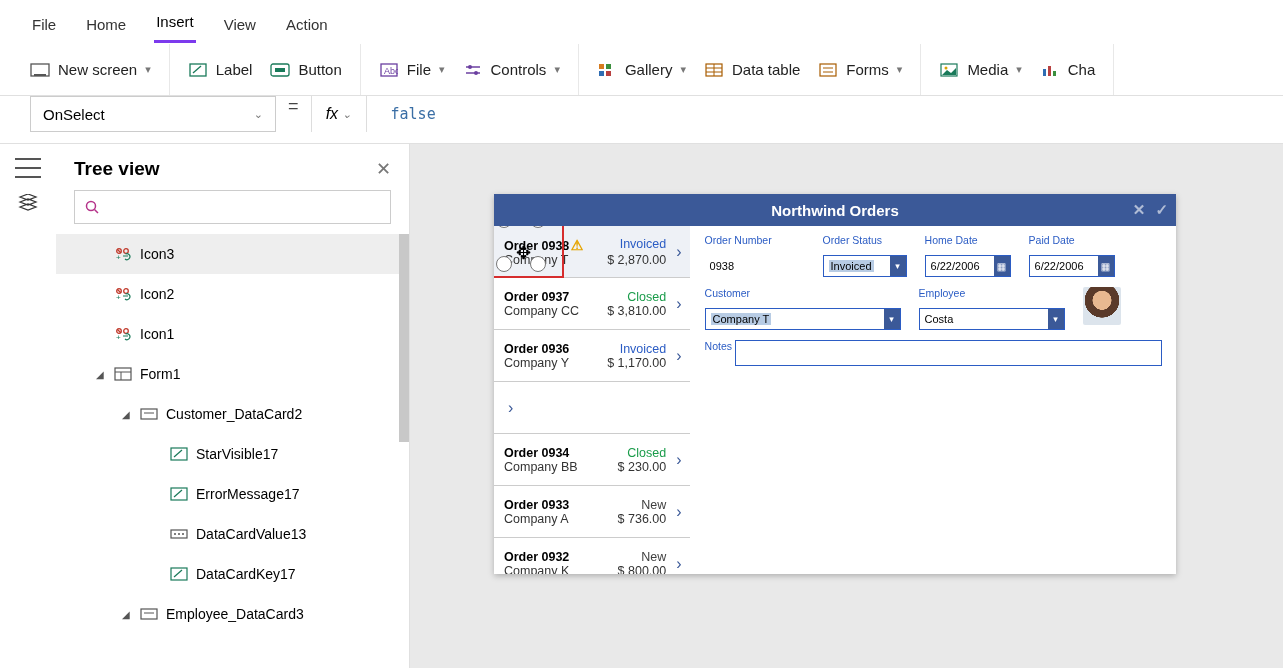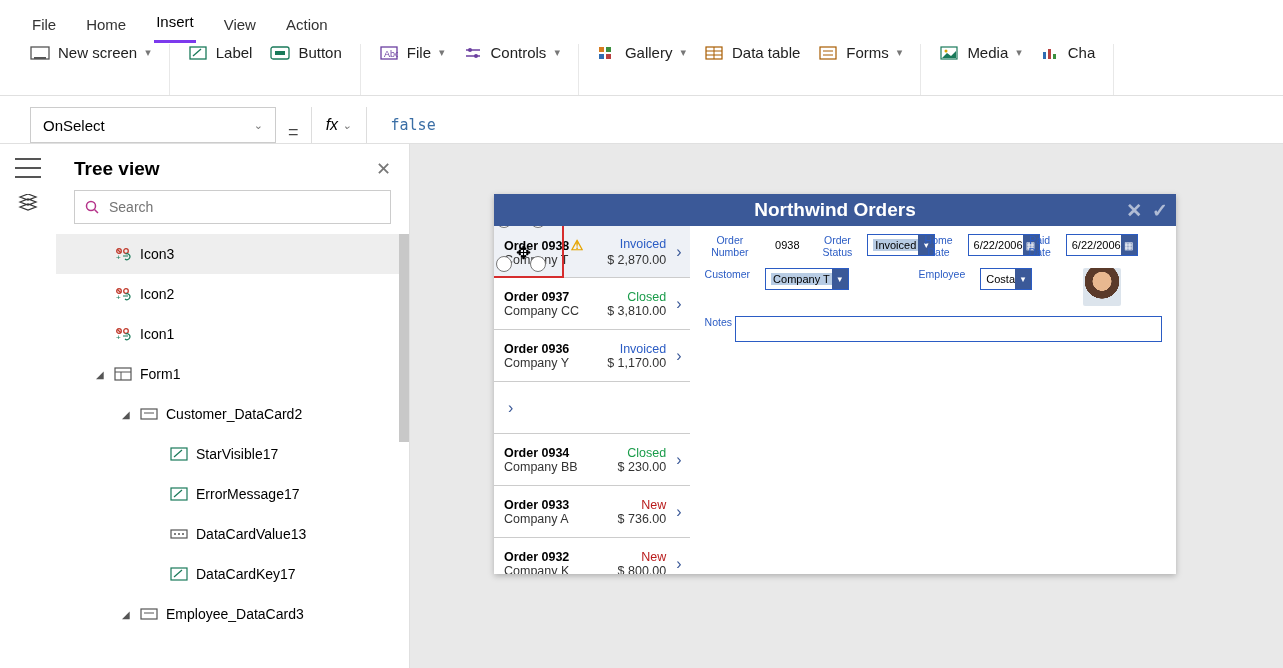--- a/index.html
+++ b/index.html
@@ -5,27 +5,27 @@
   * { box-sizing: border-box; font-family: "Segoe UI", Arial, sans-serif; }
   html, body { margin: 0; padding: 0; width: 1283px; height: 668px; background: #fff; overflow: hidden; }
 
   
   .menubar { height: 44px; display: flex; align-items: flex-end; padding: 0 30px; gap: 26px; border-bottom: 1px solid #fff; }
   .menubar .item { font-size: 15px; color: #333; padding: 8px 2px 10px 2px; cursor: pointer; }
   .menubar .item.active { color: #000; border-bottom: 3px solid #7c3aed; font-weight: 400; }
 
   
   .ribbon { height: 52px; display: flex; align-items: center; border-bottom: 1px solid #e0e0e0; padding: 0 30px; gap: 0; }
-  .ribbon .grp { display: flex; align-items: flex-start; gap: 18px; height: 100%; padding: 0 18px; border-right: 1px solid #e8e8e8; }
+  .ribbon .grp { display: flex; align-items: center; gap: 18px; height: 100%; padding: 0 18px; border-right: 1px solid #e8e8e8; }
   .ribbon .grp:first-child { padding-left: 0; }
   .ribbon .btn { display: flex; align-items: center; gap: 8px; font-size: 15px; color: #222; cursor: pointer; }
   .ico { display: inline-flex; width: 20px; height: 16px; align-items: center; justify-content: center; }
 
   
-  .fxbar { height: 48px; display: flex; align-items: flex-end; padding: 0 30px; gap: 12px; border-bottom: 1px solid #e0e0e0; }
+  .fxbar { height: 48px; display: flex; align-items: flex-start; padding: 0 30px; gap: 12px; border-bottom: 1px solid #e0e0e0; }
   .propSel { width: 246px; height: 36px; border: 1px solid #ccc; display: flex; align-items: center; justify-content: space-between; padding: 0 12px; font-size: 15px; background: #fff; }
   .eq { font-size: 18px; color: #444; }
   .fxlbl { width: 56px; height: 36px; border-left: 1px solid #ddd; border-right: 1px solid #ddd; display: flex; align-items: center; justify-content: center; gap: 4px; font-style: italic; }
   .fxinput { flex: 1; height: 36px; display: flex; align-items: center; padding: 0 12px; font-family: Consolas, monospace; font-size: 15px; color: #3a6ea5; }
 
   
   .main { display: flex; height: calc(100% - 144px); }
   .leftrail { width: 56px; display: flex; flex-direction: column; align-items: center; padding-top: 14px; gap: 16px; }
   .railbtn { width: 26px; height: 20px; display: flex; flex-direction: column; justify-content: space-between; cursor: pointer; }
   .railbtn span { height: 2px; background: #555; }
@@ -44,44 +44,44 @@
   .treerow.sel { background: #eee; }
   .treerow.d1 { padding-left: 40px; }
   .treerow.d2 { padding-left: 66px; }
   .treerow.d3 { padding-left: 96px; }
   .twisty { width: 10px; font-size: 10px; color: #555; }
   .nodeico { width: 18px; height: 14px; display: inline-flex; align-items: center; justify-content: center; }
 
   
   .canvas { flex: 1; background: #e9e9e9; position: relative; overflow: hidden; }
   .app { position: absolute; left: 84px; top: 50px; width: 682px; height: 380px; background: #fff; box-shadow: 0 2px 6px rgba(0,0,0,.25); display: flex; flex-direction: column; }
-  .appbar { height: 32px; background: #3b5998; color: #fff; display: flex; align-items: center; justify-content: center; font-size: 19px; font-weight: 600; position: relative; }
+  .appbar { height: 32px; background: #3b5998; color: #fff; display: flex; align-items: center; justify-content: center; font-size: 15px; font-weight: 600; position: relative; }
   .appbar .right { position: absolute; right: 8px; display: flex; gap: 10px; opacity: .6; }
   .appbody { flex: 1; display: flex; overflow: hidden; }
   .orderlist { width: 222px; border-right: 1px solid #fff; overflow-y: auto; }
   .orderrow { height: 52px; border-bottom: 1px solid #ccc; display: flex; align-items: center; padding: 0 4px 0 10px; gap: 6px; position: relative; }
   .orderrow.sel { background: #eef1f6; }
   .ordermain { flex: 1; }
   .ordermain .l1 { display: flex; justify-content: space-between; font-size: 12.5px; }
   .ordermain .l2 { display: flex; justify-content: space-between; font-size: 12.5px; color: #333; }
   .st-Invoiced { color: #2b5cc4; }
   .st-Closed { color: #1a9c4a; }
   .st-Shipped { color: #b5338a; }
-  .st-New { color: #b91c1c; }
+  .st-New { color: #404040; }
   .chev { color: #3b5998; font-size: 16px; padding: 0 4px; }
   .warn { color: #e5a400; font-size: 14px; margin-left: -2px; }
 
   .selbox { position: absolute; left: -6px; top: -6px; width: 76px; height: 58px; border: 2px solid #d62d2d; pointer-events: none; z-index: 5; }
   .selhandles { position: absolute; left: -6px; top: -6px; width: 76px; height: 58px; z-index: 6; }
   .hdl { position: absolute; width: 16px; height: 16px; border: 1.5px solid #777; border-radius: 50%; background: #fff; }
   .movecross { position: absolute; left: 28px; top: 22px; font-size: 18px; color: #000; }
 
   .form { flex: 1; padding: 8px 14px; font-size: 11px; }
   .formrow { display: flex; gap: 18px; margin-bottom: 10px; }
-  .field { display: flex; flex-direction: row; gap: 15px; text-align: center; }
+  .field { display: flex; flex-direction: column; gap: 9px; }
   .field label { color: #2b5cc4; font-size: 10.5px; }
   .txt { height: 22px; border: 1px solid #2b5cc4; padding: 0 5px; display: flex; align-items: center; justify-content: space-between; font-size: 11px; background: #fff; }
   .txt.ro { border: none; }
   .txt .dd { width: 16px; height: 100%; margin-right: -5px; background: #3b5998; color: #fff; display: flex; align-items: center; justify-content: center; font-size: 9px; }
   .txt .cal { width: 16px; height: 100%; margin-right: -5px; background: #3b5998; color: #fff; display: flex; align-items: center; justify-content: center; font-size: 10px; }
   .hl { background: #b8cce4; padding: 0 2px; }
   .avatar { width: 38px; height: 38px; border-radius: 2px; background: radial-gradient(circle at 50% 35%, #e8b890 0 30%, #5a3a2a 31% 55%, #dce4ec 56% 100%); }
   .notesbox { height: 26px; border: 1px solid #2b5cc4; width: 427px; }
 
   svg { display: block; }
@@ -249,21 +249,20 @@
       <h3>Tree view</h3>
       <div class="closex">✕</div>
     </div>
     <div class="searchbox">
       <span style="color:#b5338a">
         <svg width="14" height="14">
             <circle cx="6" cy="6" r="4.5" fill="none" stroke="#b5338a" stroke-width="1.5"></circle>
             <line x1="9.5" y1="9.5" x2="13" y2="13" stroke="#b5338a" stroke-width="1.5"></line>
           </svg>
       </span>
-      <input placeholder="Search" style="">
     </div>
     <div class="tree" id="tree">
       <div class="tree-scrollbar"></div>
     <div class="treerow d1 sel">
           <span class="twisty"></span>
           <span class="nodeico">
             <svg width="18" height="14">
               <circle cx="5" cy="4" r="2.3" fill="none" stroke="#c0392b" stroke-width="1.3"></circle>
               <line x1="3" y1="2" x2="7" y2="6" stroke="#c0392b" stroke-width="1.3"></line>
               <circle cx="12" cy="4" r="2.3" fill="none" stroke="#c0392b" stroke-width="1.3"></circle>

